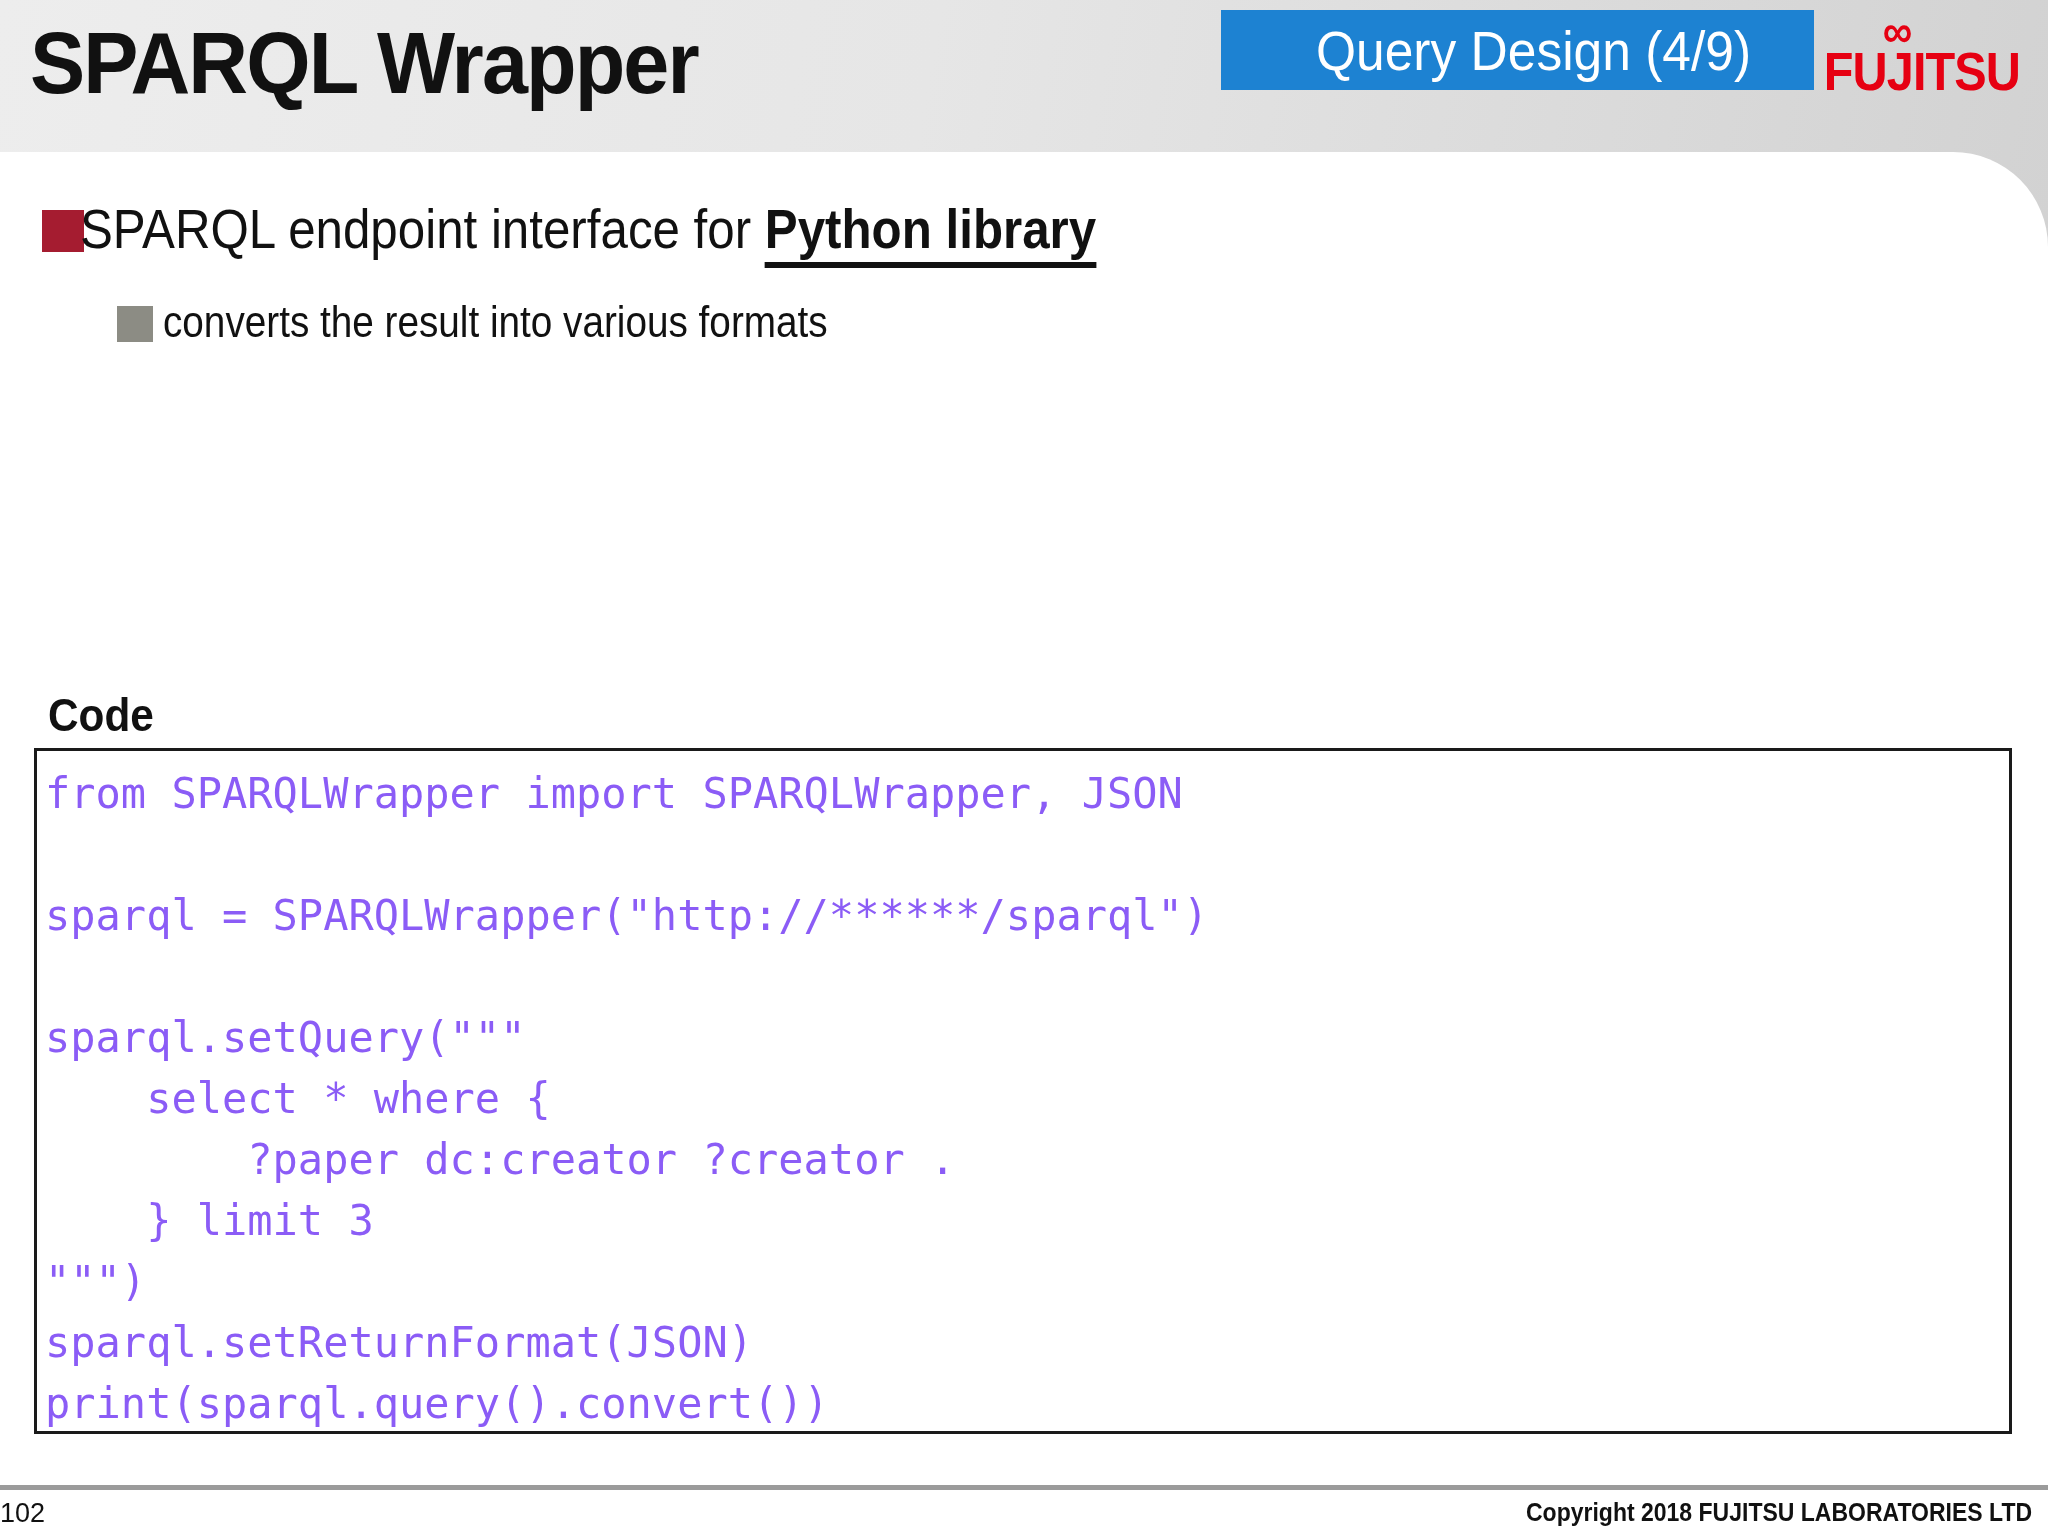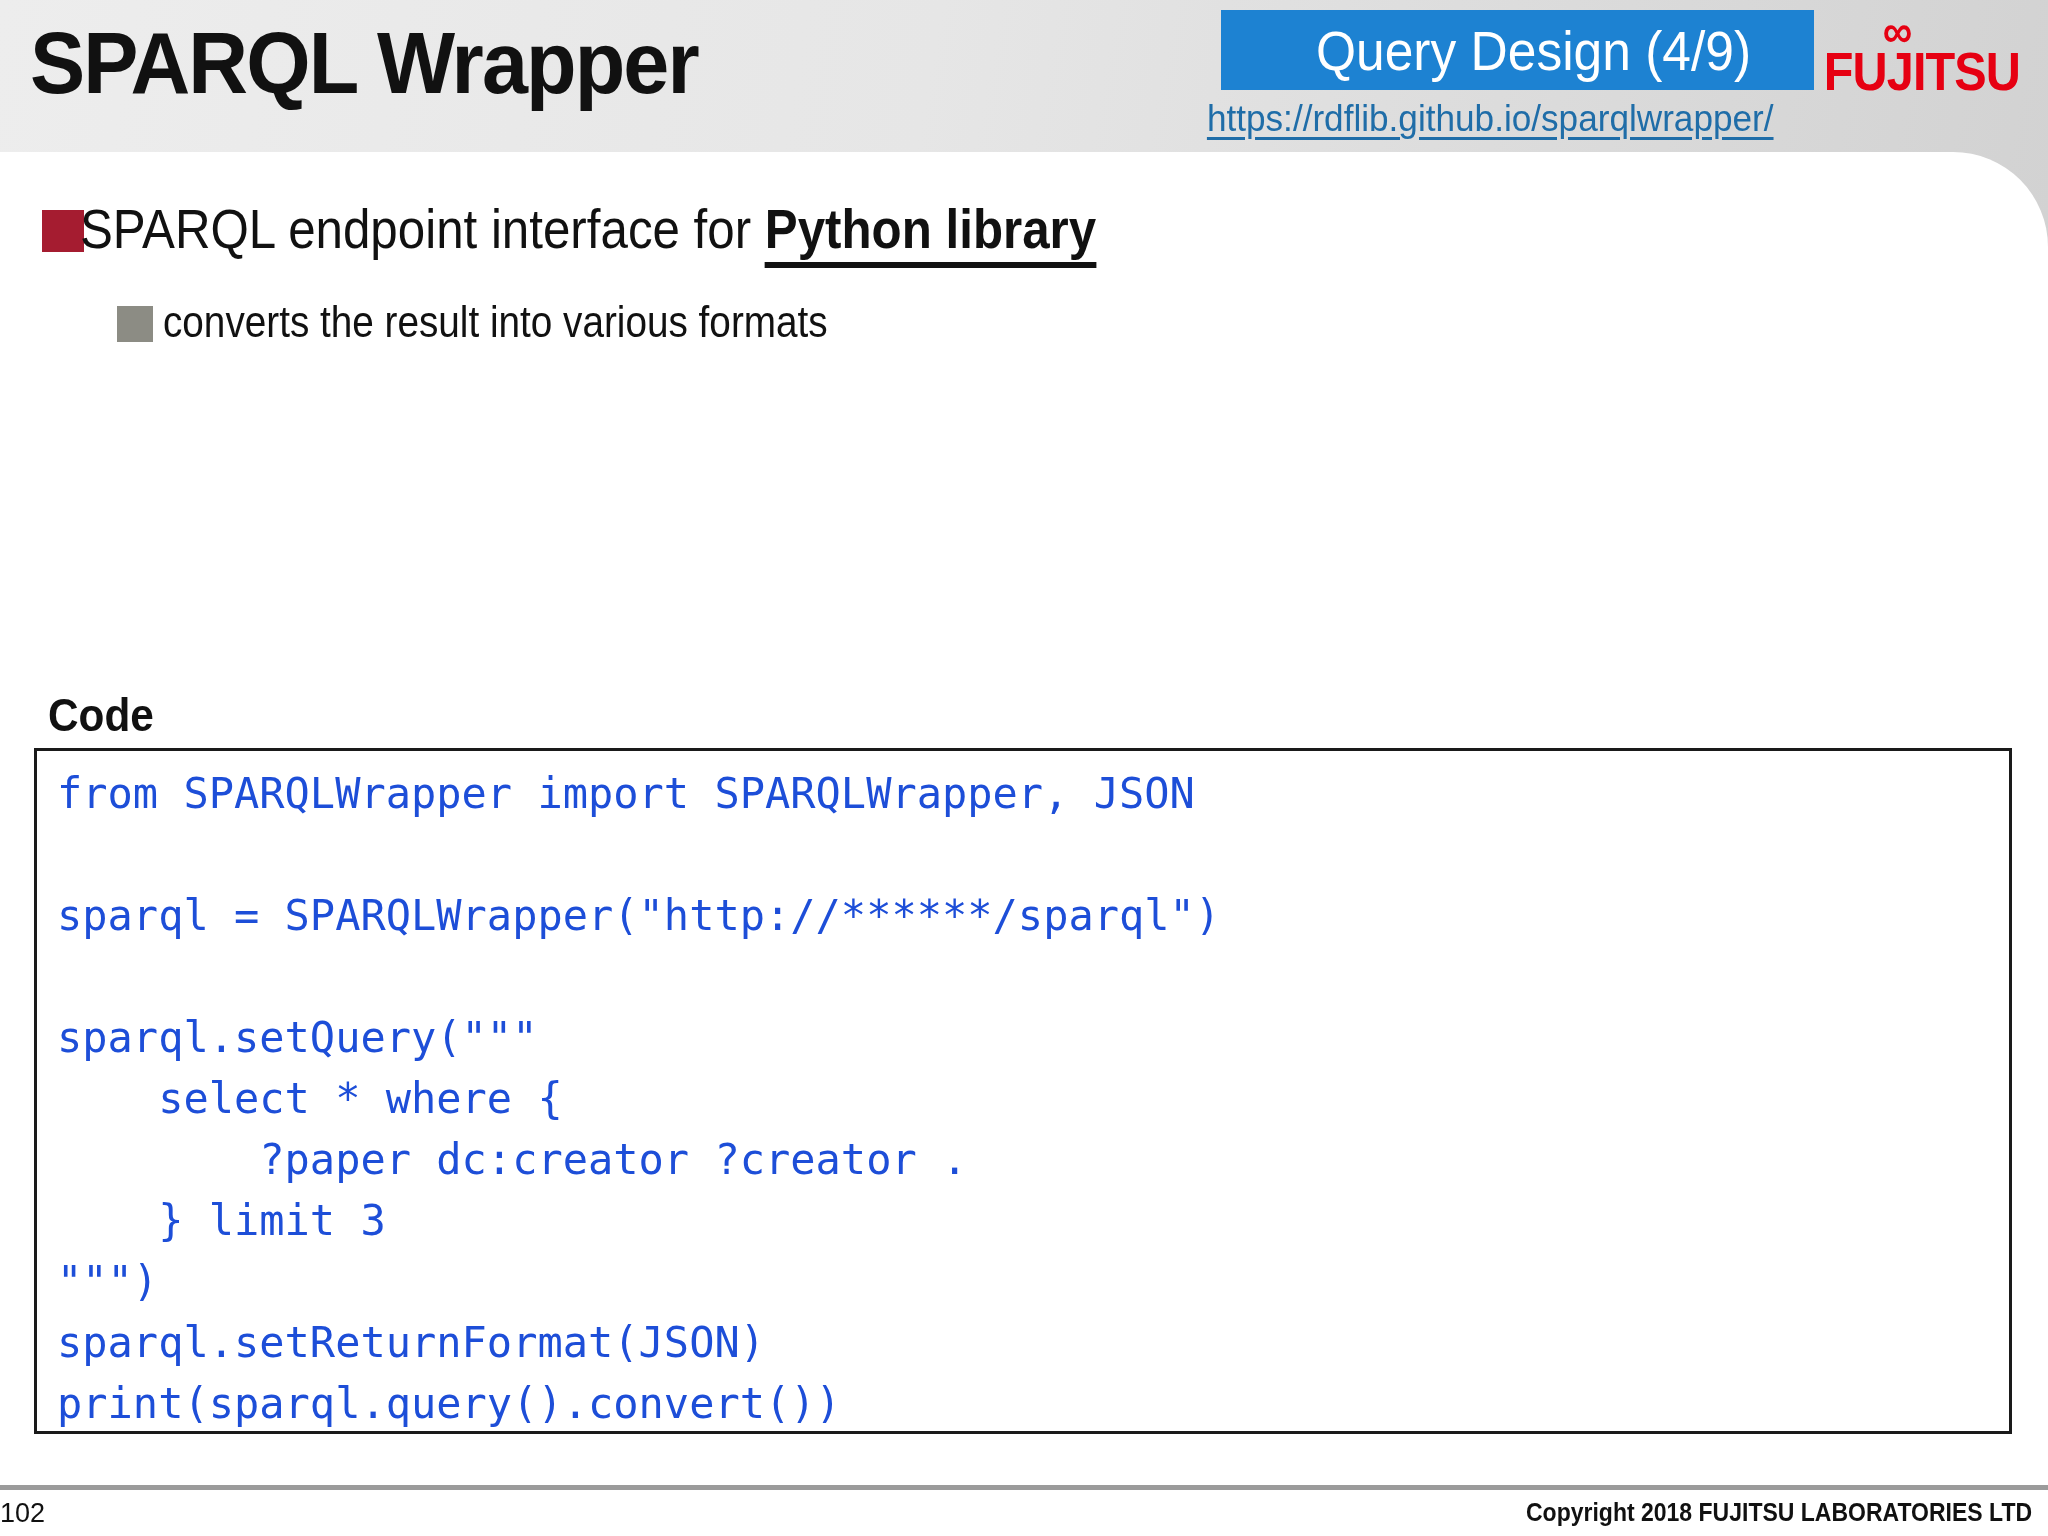--- a/index.html
+++ b/index.html
@@ -166,25 +166,25 @@
   }
   .box-code {
     position: absolute;
     left: 34px; top: 748px;
     width: 1978px; height: 686px;
     border: 3px solid #1a1a1a;
     background: #ffffff;
   }
   .code-pre {
     margin: 0;
-    padding: 12px 0 0 20px;
+    padding: 12px 0 0 8px;
     font-family: "DejaVu Sans Mono", monospace;
     font-size: 42px;
     line-height: 61px;
-    color: #1d4ed8;
+    color: #8b5cf6;
     white-space: pre;
   }
 
   
   .footer-line {
     position: absolute;
     left: 0; right: 0; top: 1485px;
     height: 5px;
     background: #9b9b9b;
   }
@@ -212,23 +212,20 @@
 
   <div class="header-bg"></div>
   <div class="content-panel"></div>
 
   <div class="slide-title">SPARQL Wrapper</div>
 
   <div class="badge">
     <span class="badge-label">Query Design (4/9)</span>
   </div>
 
-  <div class="header-link-wrap">
-    <span class="header-link">https://rdflib.github.io/sparqlwrapper/</span>
-  </div>
 
   <div class="logo">
     <span class="logo-sym">∞</span>
     <span>FUJITSU</span>
   </div>
 
   <div class="bullet-main-marker"></div>
   <div class="bullet-main-text">
     <span>SPARQL endpoint interface for </span><span class="bullet-emphasis">Python library</span>
   </div>

